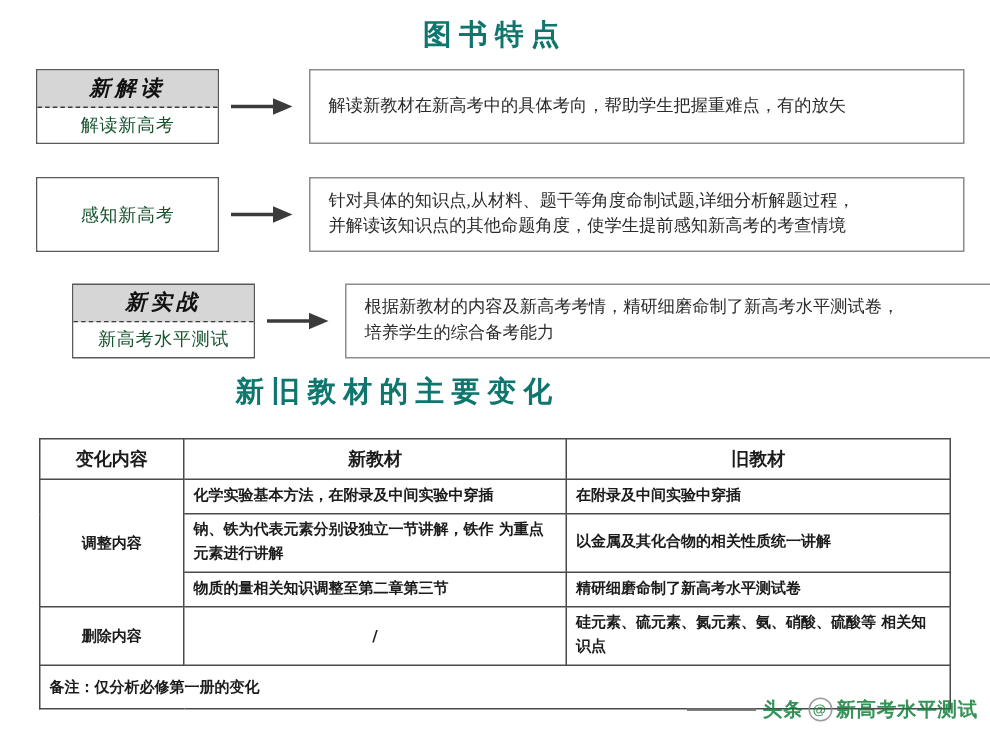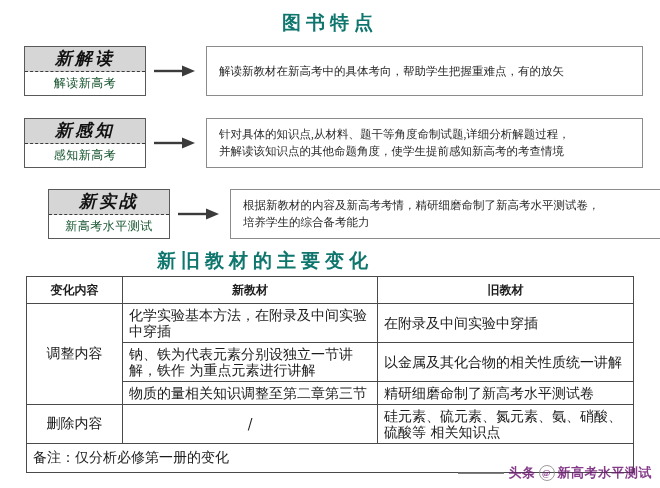--- a/index.html
+++ b/index.html
@@ -62,21 +62,21 @@
     flex-direction: column;
     flex: 0 0 auto;
   }
   .tag-top {
     flex: 1 1 50%;
     background: #d6d6d6;
     border-bottom: 1px dashed #3a3a3a;
     display: flex;
     align-items: center;
     justify-content: center;
-    font-size: 17px;
+    font-size: 14px;
     font-weight: 700;
     letter-spacing: 3px;
     font-family: "DejaVu Serif", "Liberation Serif", serif;
     font-style: italic;
     color: #111;
   }
   .tag-bottom {
     flex: 1 1 50%;
     background: #ffffff;
     display: flex;
@@ -120,34 +120,34 @@
   #title-changes {
     position: absolute;
     left: 0;
     top: 248px;
     width: 530px;
   }
 
   #changes-table {
     position: absolute;
     left: 26px;
-    top: 276px;
+    top: 292px;
     width: 607px;
     border-collapse: collapse;
     table-layout: fixed;
     background: #fff;
   }
   #changes-table td, #changes-table th {
     border: 1px solid #4a4a4a;
-    font-size: 14px;
+    font-size: 10px;
     font-family: "DejaVu Serif", "Liberation Serif", serif;
     color: #1c1c1c;
     padding: 3px 6px;
     vertical-align: middle;
-    font-weight: normal;
+    font-weight: bold;
   }
   #changes-table th {
     text-align: center;
     font-weight: 700;
     height: 20px;
     font-size: 12px;
   }
   .col-a { width: 96px; }
   .col-b { width: 255px; }
   .col-c { width: 256px; }
@@ -167,26 +167,26 @@
   }
 
   
   #watermark {
     position: absolute;
     right: 8px;
     bottom: 6px;
     display: flex;
     align-items: center;
     gap: 3px;
-    color: #701a75;
+    color: #15803d;
     font-size: 13px;
     font-weight: 700;
     letter-spacing: 0.5px;
     opacity: .85;
-    font-family: Liberation Serif, serif;
+    font-family: Liberation Sans, sans-serif;
   }
   #watermark .wm-dash {
     display: inline-block;
     width: 46px;
     height: 2px;
     background: #6b6b6b;
     margin-right: 2px;
   }
   #watermark .wm-at {
     display: inline-flex;
@@ -221,21 +221,20 @@
     </div>
     <div class="desc-box">
       <div class="desc-text">
         <span class="ln">解读新教材在新高考中的具体考向，帮助学生把握重难点，有的放矢</span>
       </div>
     </div>
   </div>
 
   <div class="feature-row" id="feature-row-1">
     <div class="tag-box">
-      <div class="tag-top">新感知</div>
       <div class="tag-bottom">感知新高考</div>
     </div>
     <div class="arrow">
       <svg width="44" height="14" viewBox="0 0 44 14" aria-hidden="true">
         <path d="M0 7 H31" stroke="#3b3b3b" stroke-width="2.4" fill="none"></path>
         <path d="M28 1.5 L41 7 L28 12.5 Z" fill="#3b3b3b"></path>
       </svg>
     </div>
     <div class="desc-box">
       <div class="desc-text">

